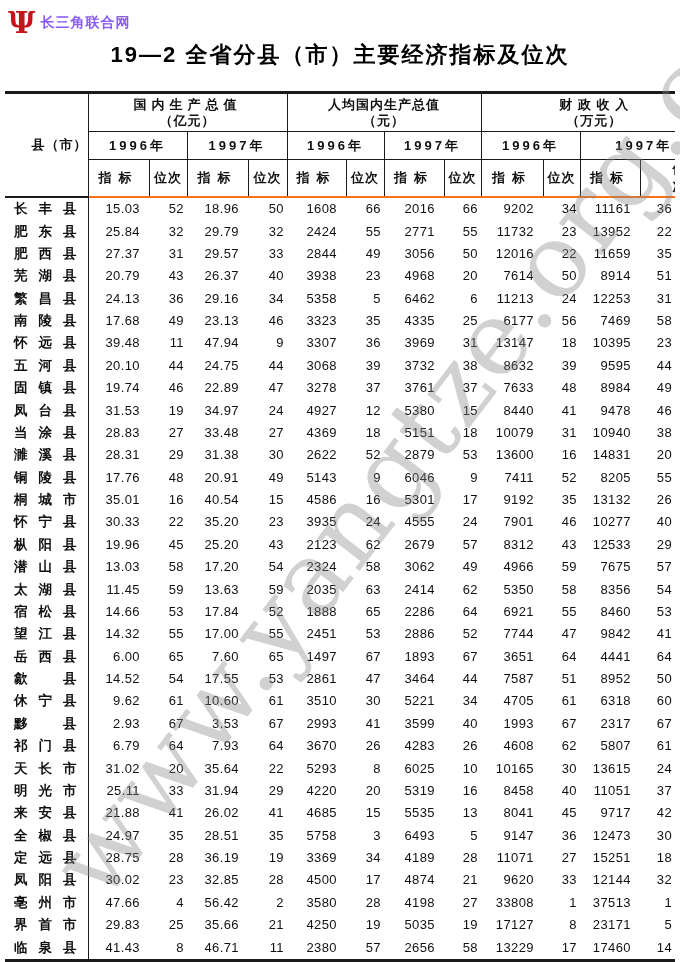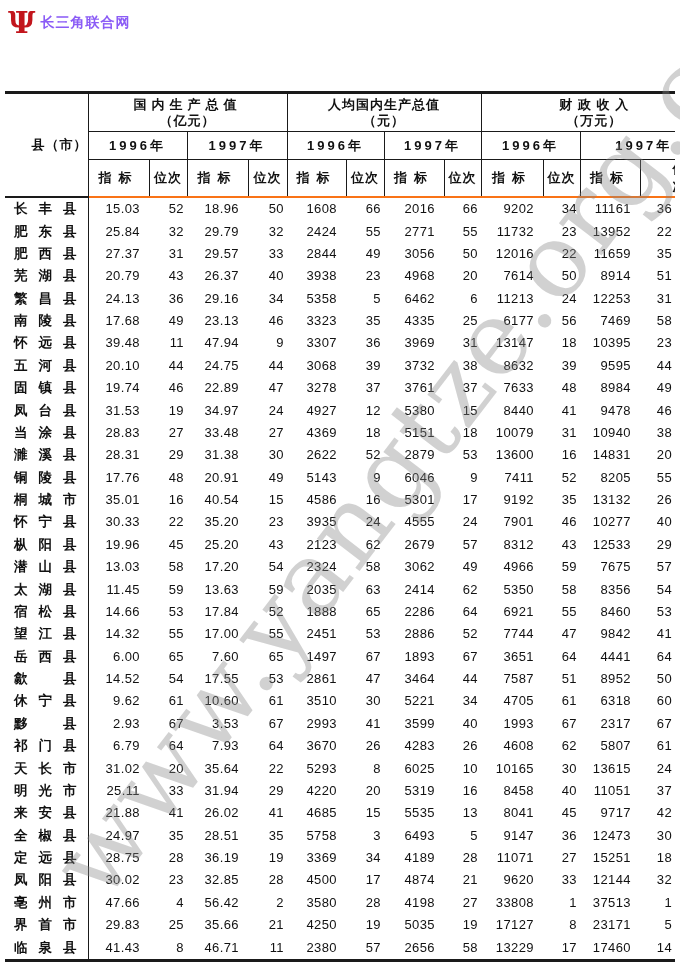--- a/index.html
+++ b/index.html
@@ -53,20 +53,21 @@
 </head>
 <body>
 
 <div class="page">
 
   <div class="logo">
     <span class="logo-mark">Ψ</span>
     <span class="logo-text">长三角联合网</span>
   </div>
 
+  <div class="page-title">19—2  全省分县（市）主要经济指标及位次</div>
 
   <table class="stat">
     <colgroup>
       <col style="width:83px">
       <col style="width:61px">
         <col style="width:38px">
       <col style="width:61px">
         <col style="width:39px">
       <col style="width:59px">
         <col style="width:38px">

